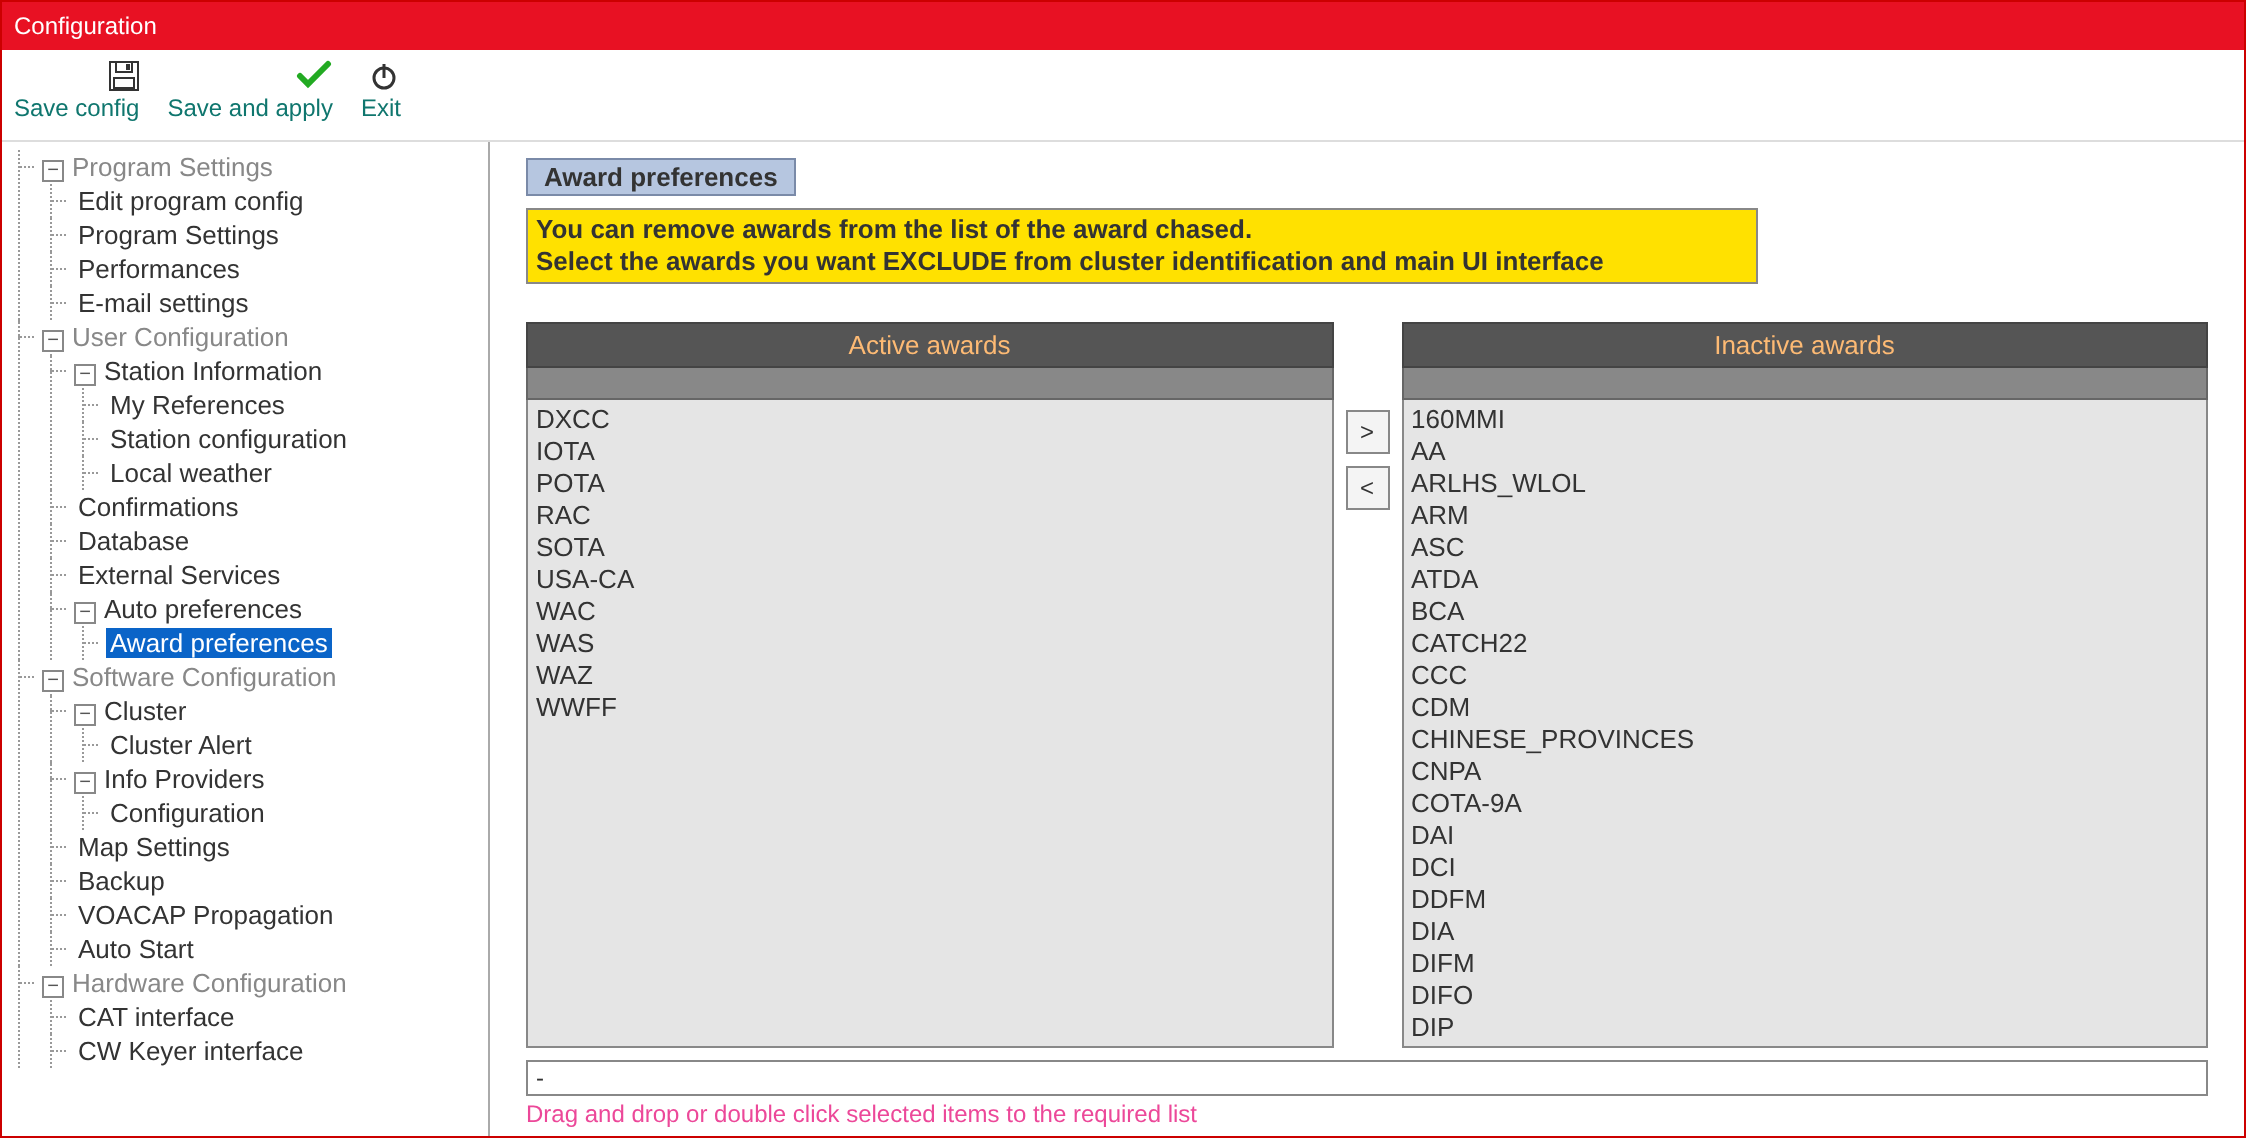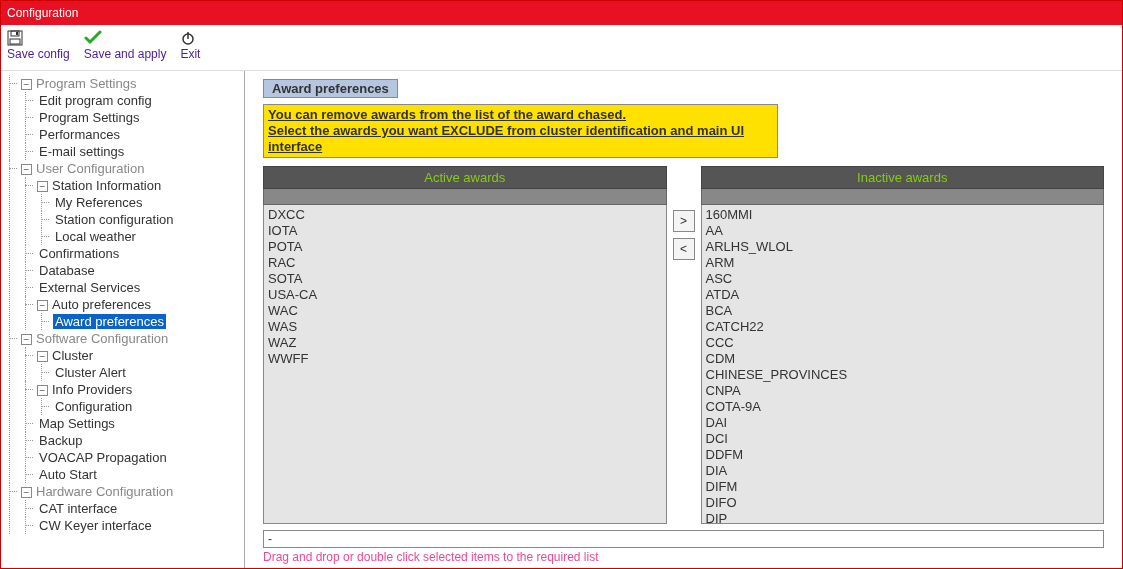--- a/index.html
+++ b/index.html
@@ -1,38 +1,38 @@
 <!DOCTYPE html>
 <html><head>
 <meta charset="utf-8">
 <style>
 * { box-sizing: border-box; margin: 0; padding: 0; }
 body { font-family: "Segoe UI", Tahoma, sans-serif; font-size: 12px; color: #333; background: #fff; width: 1123px; height: 569px; overflow: hidden; border: 1px solid #c00; }
 .titlebar { background: #e81123; color: #fff; height: 24px; line-height: 24px; padding-left: 6px; font-size: 12px; }
 .toolbar { height: 46px; display: flex; align-items: flex-start; padding: 2px 6px; gap: 14px; border-bottom: 1px solid #ddd; }
-.tool-btn { display: flex; flex-direction: column; align-items: flex-start; cursor: pointer; font-size: 12px; color: #4c1d95; padding-top:2px; }
+.tool-btn { display: flex; flex-direction: column; align-items: flex-end; cursor: pointer; font-size: 12px; color: #0f766e; padding-top:2px; }
 .tool-btn .icon { height: 18px; display: flex; align-items: center; justify-content: center; font-size: 16px; }
 .main { display: flex; height: calc(100% - 24px - 46px); }
 .sidebar { width: 244px; border-right: 1px solid #aaa; overflow: hidden; padding: 4px 0 0 2px; }
 .tree { list-style: none; font-size: 13px; line-height: 17px; color: #333; }
 .tree ul { list-style: none; padding-left: 0; }
 .node { position: relative; padding-left: 16px; }
 .node::before { content: ""; position: absolute; left: 6px; top: 0; bottom: 0; border-left: 1px dotted #999; }
 .node-row { position: relative; white-space: nowrap; padding: 0 2px; cursor: default; }
 .node-row::before { content: ""; position: absolute; left: -10px; top: 8px; width: 8px; border-top: 1px dotted #999; }
 .exp { display: inline-block; width: 11px; height: 11px; line-height: 9px; text-align: center; border: 1px solid #888; font-size: 10px; margin-right: 2px; background: #fff; color: #555; position: relative; z-index: 1; }
 .node-label { padding: 0 2px; }
 .node-label.selected { background: #0a64c8; color: #fff; }
 .node-label.gray { color: #888; }
 .content { flex: 1; padding: 8px 18px 4px 18px; display: flex; flex-direction: column; overflow: hidden; }
 .section-title { display: inline-block; background: #b6c6e0; border: 1px solid #7a8aa8; padding: 1px 8px; font-weight: bold; font-size: 13px; margin-bottom: 6px; }
-.info-box { background: #ffe100; border: 1px solid #888; padding: 2px 4px; font-weight: bold; font-size: 13px; line-height: 16px; margin-bottom: 8px; width: 515px; text-decoration: underline; }
+.info-box { background: #ffe100; border: 1px solid #888; padding: 2px 4px; font-weight: bold; font-size: 13px; line-height: 16px; margin-bottom: 19px; width: 616px; }
 .lists { display: flex; flex: 1; gap: 6px; min-height: 0; }
 .list-col { flex: 1; display: flex; flex-direction: column; }
-.list-header { background: #555; color: #84cc16; text-align: center; padding: 3px 0; font-size: 13px; border: 1px solid #444; }
+.list-header { background: #555; color: #fdba74; text-align: center; padding: 3px 0; font-size: 13px; border: 1px solid #444; }
 .list-sub { background: #888; height: 16px; border: 1px solid #666; border-top: none; }
 .list-body { flex: 1; border: 1px solid #888; border-top: none; background: #e5e5e5; overflow-y: scroll; padding: 2px 4px; font-size: 13px; line-height: 16px; }
 .list-item { white-space: nowrap; cursor: default; }
 .mid-buttons { display: flex; flex-direction: column; justify-content: flex-start; gap: 6px; padding-top: 44px; }
 .mid-btn { width: 22px; height: 22px; border: 1px solid #888; background: #f4f4f4; font-size: 12px; cursor: pointer; text-align: center; line-height: 20px; }
 .status-row { border: 1px solid #888; margin-top: 6px; height: 18px; padding: 0 4px; font-size: 12px; line-height: 16px; }
 .hint { font-size: 12px; color: #ec4899; padding-top: 2px; }
 </style>
 </head>
 <body>

